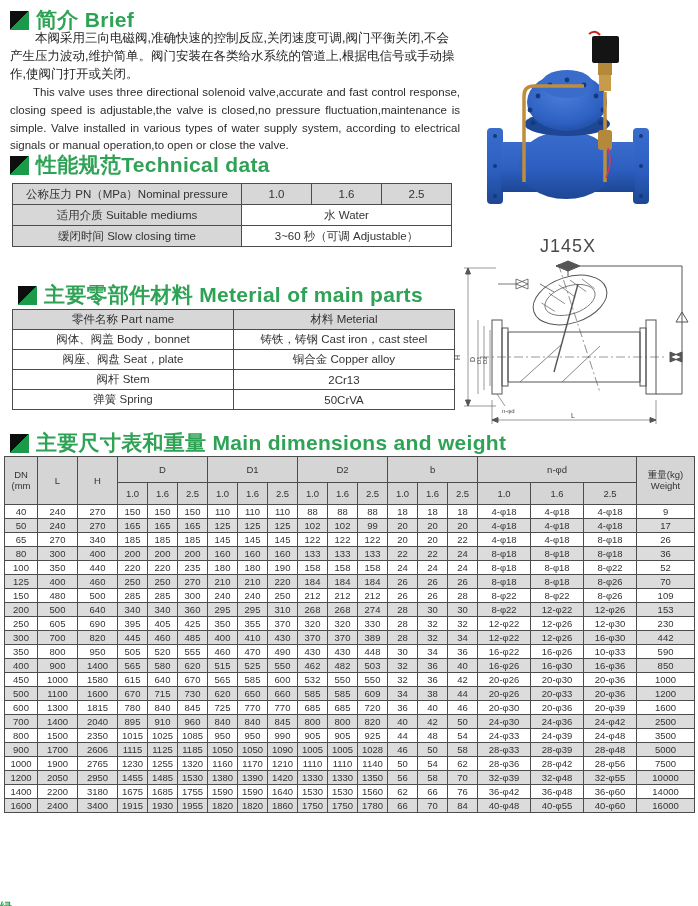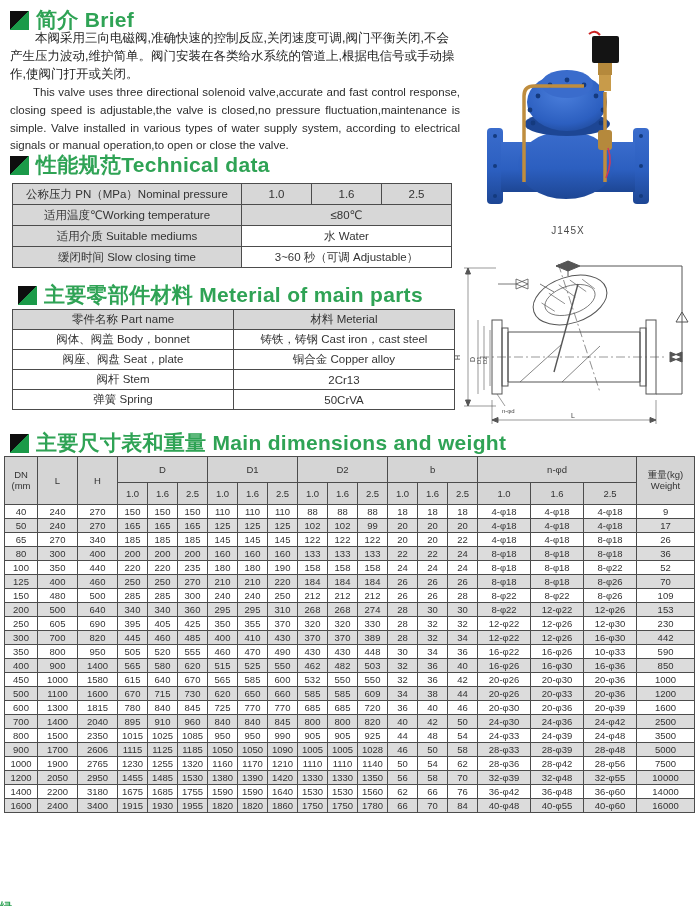--- a/index.html
+++ b/index.html
@@ -11,21 +11,21 @@
   .sec-head{position:absolute;display:flex;align-items:center;gap:7px;}
   .sec-icon{width:19px;height:19px;flex:0 0 19px;
     background:linear-gradient(135deg,#0e0e0e 49%,#1b9a49 49%);}
   .sec-title{margin:0;font-size:21px;font-weight:bold;color:#2fa355;letter-spacing:.3px;white-space:nowrap;}
   
   .para{position:absolute;margin:0;text-indent:2em;}
   .para-cn{left:10px;top:30px;width:450px;font-size:12.5px;line-height:1.42;color:#1e1e1e;}
   .para-en{left:10px;top:84px;width:450px;font-size:11.5px;line-height:1.55;color:#2c2c2c;text-align:justify;}
   
   .valve-photo{position:absolute;left:486px;top:30px;width:164px;margin:0;text-align:center;}
-  .valve-photo figcaption{font-size:10px;color:#4a4a4a;letter-spacing:1px;margin-top:5px;}
+  .valve-photo figcaption{font-size:18px;color:#4a4a4a;letter-spacing:1px;margin-top:16px;}
   .drawing{position:absolute;left:450px;top:254px;width:248px;height:180px;margin:0;}
   
   table{border-collapse:collapse;position:absolute;background:#fff;}
   td,th{border:1px solid #4c4c4c;text-align:center;vertical-align:middle;padding:0 2px;}
   .gray{background:#d7d7d7;}
   
   .tech-table{left:12px;top:183px;width:440px;font-size:11.5px;table-layout:fixed;}
   .tech-table tr{height:21px;}
   .tech-table td:first-child{width:224px;}
   
@@ -121,24 +121,20 @@
     <span class="sec-icon"></span>
     <h2 class="sec-title">性能规范Technical data</h2>
   </div>
   <table class="tech-table">
     <tbody>
         <tr>
       <td class="gray">公称压力 PN（MPa）Nominal pressure</td>
       <td class="gray">1.0</td>
       <td class="gray">1.6</td>
       <td class="gray">2.5</td>
-    </tr>
-    <tr>
-      <td class="gray">适用温度℃Working temperature</td>
-      <td class="gray" colspan="3">≤80℃</td>
     </tr>
     <tr>
       <td class="gray">适用介质 Suitable mediums</td>
       <td colspan="3">水 Water</td>
     </tr>
     <tr>
       <td class="gray">缓闭时间 Slow closing time</td>
       <td colspan="3">3~60 秒（可调 Adjustable）</td>
     </tr>
   </tbody>

